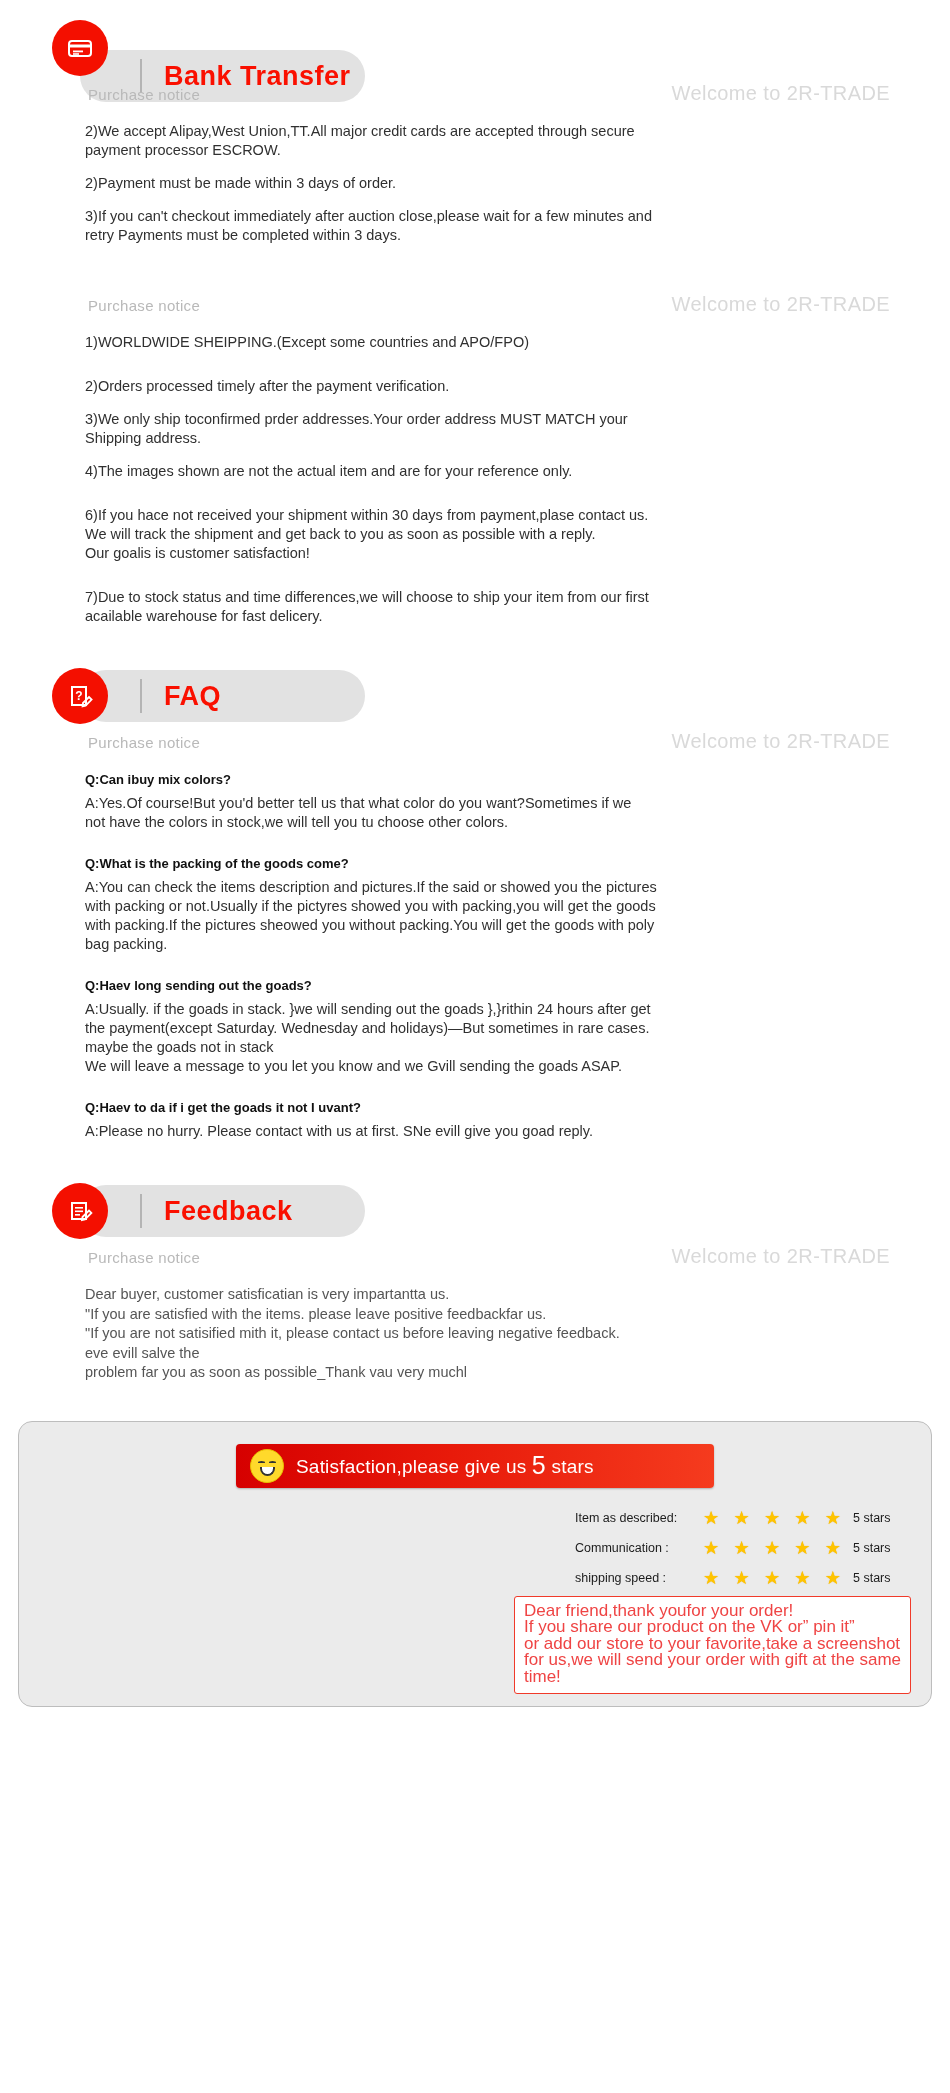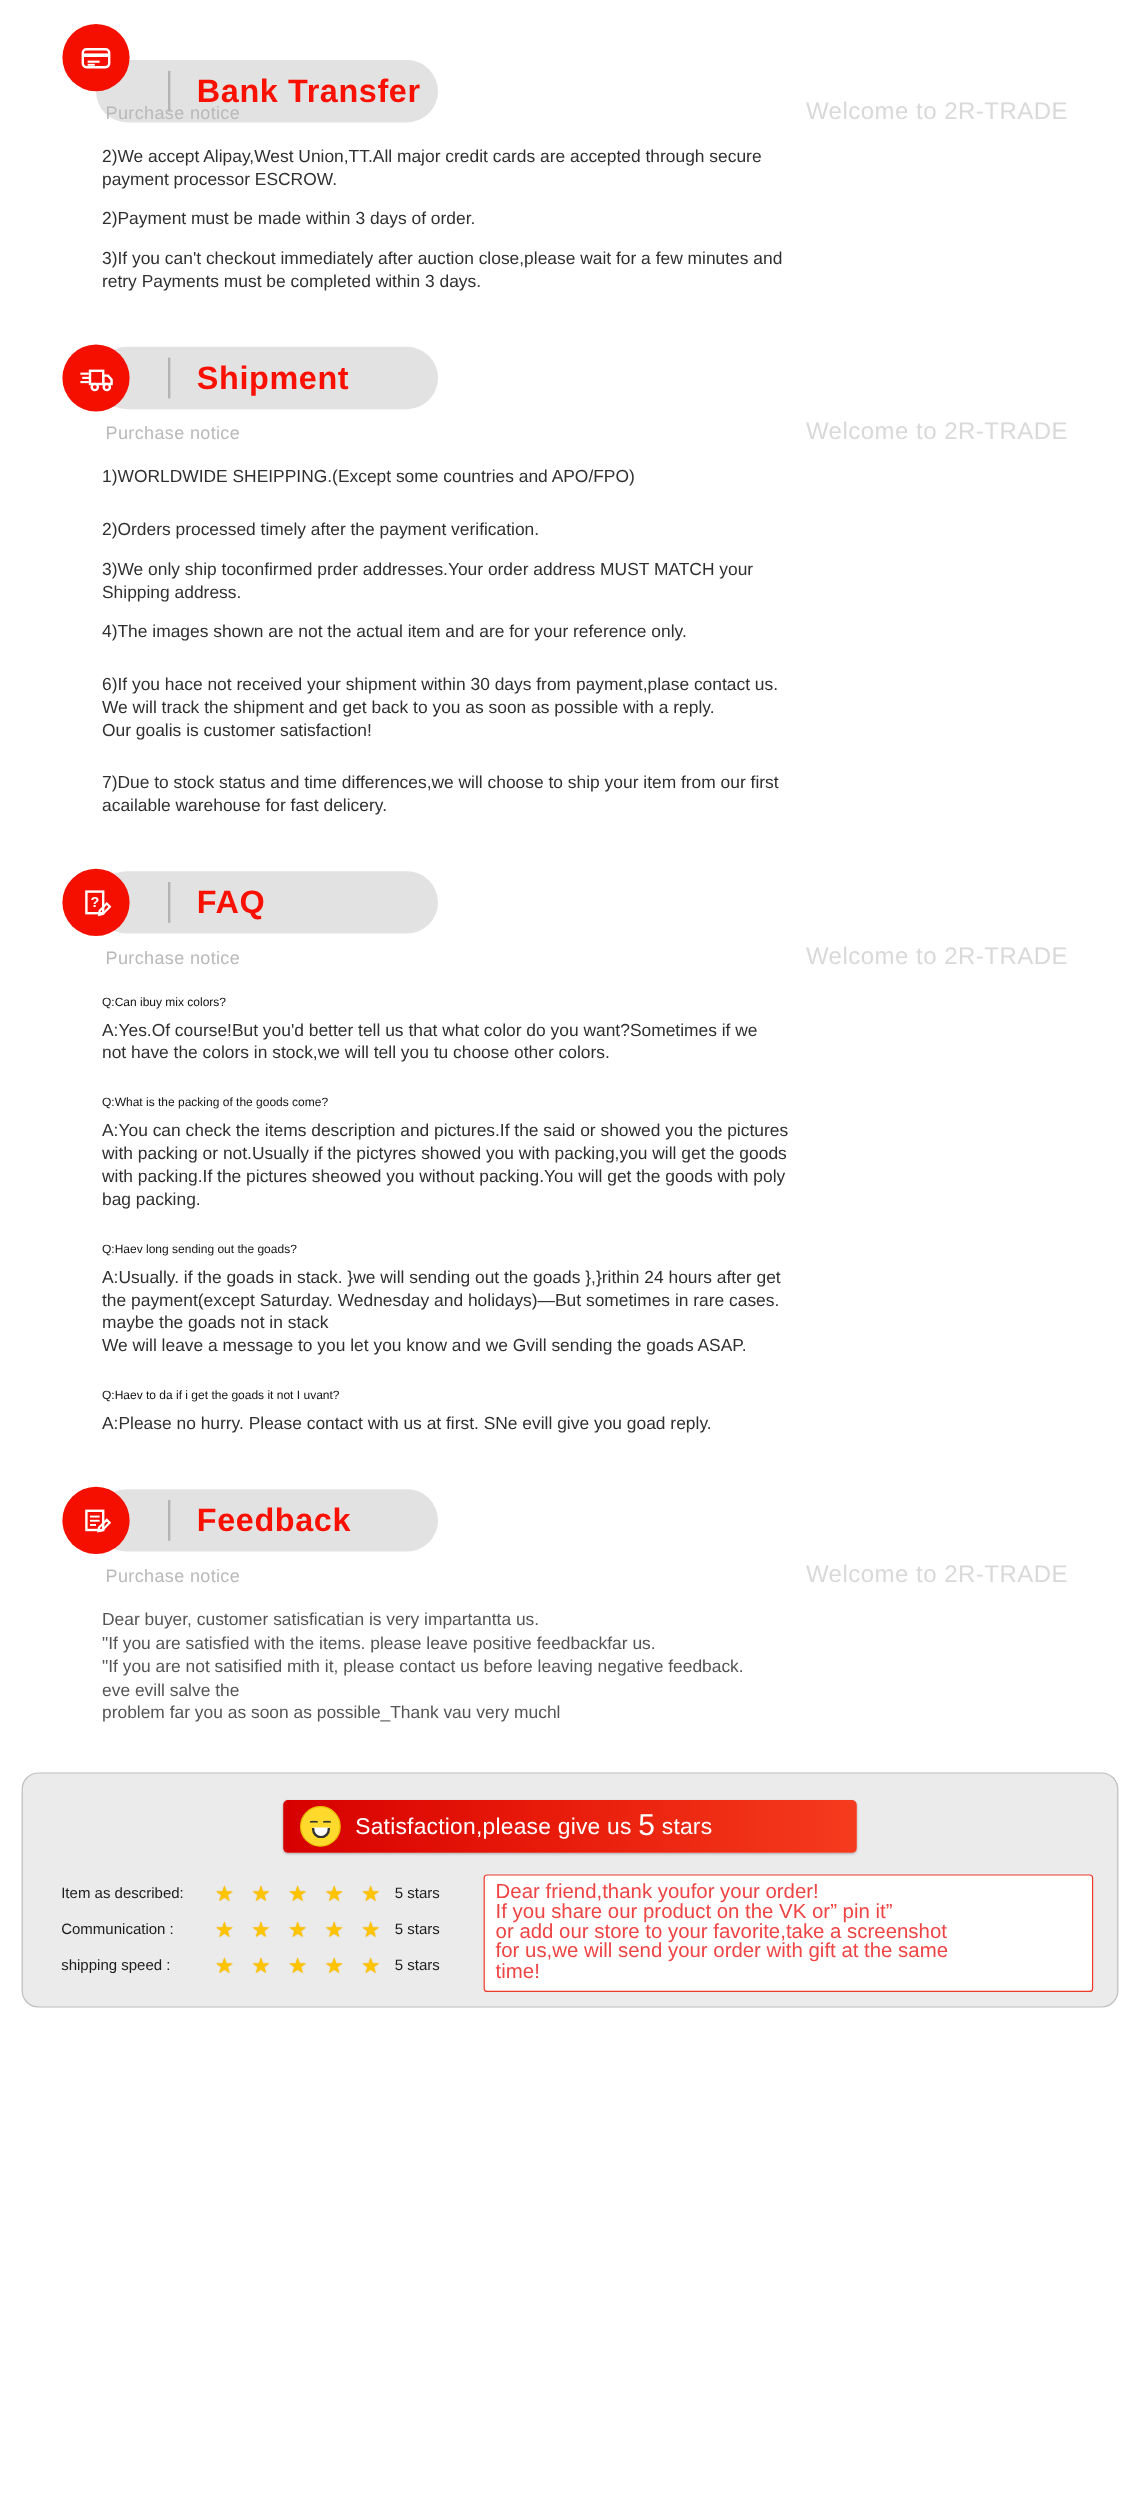--- a/index.html
+++ b/index.html
@@ -101,22 +101,22 @@
   .para {
     color: #303030;
     font-size: 14.5px;
     line-height: 19px;
     margin: 0 0 14px 0;
     white-space: pre-line;
   }
   .para.gap-big { margin-bottom: 25px; }
   .qa-q {
     color: #111111;
-    font-size: 10px;
-    font-weight: normal;
+    font-size: 13px;
+    font-weight: bold;
     line-height: 19px;
     margin: 0 0 5px 0;
   }
   .qa-a {
     color: #303030;
     font-size: 14.5px;
     line-height: 19px;
     margin: 0 0 22px 0;
     white-space: pre-line;
   }
@@ -178,21 +178,22 @@
     color: #ffffff;
     font-size: 19px;
     letter-spacing: .2px;
     white-space: nowrap;
   }
   .banner-text .big { font-size: 25px; vertical-align: -1px; }
 
   .rating-body {
     display: flex;
     margin-top: 18px;
-    align-items: center;
+    align-items: flex-end;
+    flex-direction: column;
   }
   .rating-table {
     flex: none;
     width: 336px;
     margin-left: 12px;
   }
   .rating-row {
     display: flex;
     align-items: center;
     height: 25px;
@@ -264,37 +265,20 @@
   <div class="spacer-12"></div>
   <div class="body-block">
     <p class="para">2)We accept Alipay,West Union,TT.All major credit cards are accepted through secure
 payment processor ESCROW.</p>
     <p class="para">2)Payment must be made within 3 days of order.</p>
     <p class="para">3)If you can't checkout immediately after auction close,please wait for a few minutes and
 retry Payments must be completed within 3 days.</p>
   </div>
 
   <div class="spacer-30"></div>
-  <div class="sec-head">
-    <div class="pill w-ship">
-      <div class="sec-divider"></div>
-      <div class="sec-title">Shipment</div>
-    </div>
-    <div class="circle-icon">
-      <svg width="32" height="30" viewBox="0 0 32 30">
-        <rect x="11" y="9" width="11" height="11" fill="none" stroke="#fff" stroke-width="2"></rect>
-        <path d="M22 13 h4 l3 3.5 V20 h-7 z" fill="none" stroke="#fff" stroke-width="2"></path>
-        <circle cx="15" cy="22.5" r="2.6" fill="none" stroke="#fff" stroke-width="2"></circle>
-        <circle cx="25" cy="22.5" r="2.6" fill="none" stroke="#fff" stroke-width="2"></circle>
-        <rect x="3" y="10.5" width="7" height="1.8" fill="#fff"></rect>
-        <rect x="4.5" y="14" width="6" height="1.8" fill="#fff"></rect>
-        <rect x="3" y="17.5" width="7" height="1.8" fill="#fff"></rect>
-      </svg>
-    </div>
-  </div>
   <div class="subhead-row">
     <span class="purchase-notice">Purchase notice</span>
     <span class="welcome">Welcome to 2R-TRADE</span>
   </div>
   <div class="spacer-12"></div>
   <div class="body-block">
     <p class="para gap-big">1)WORLDWIDE SHEIPPING.(Except some countries and APO/FPO)</p>
     <p class="para">2)Orders processed timely after the payment verification.</p>
     <p class="para">3)We only ship toconfirmed prder addresses.Your order address MUST MATCH your
 Shipping address.</p>

